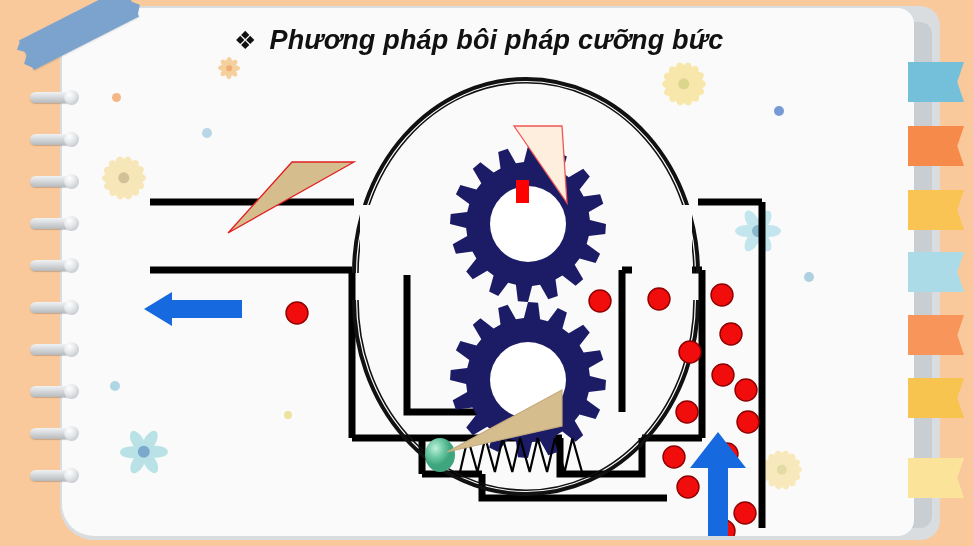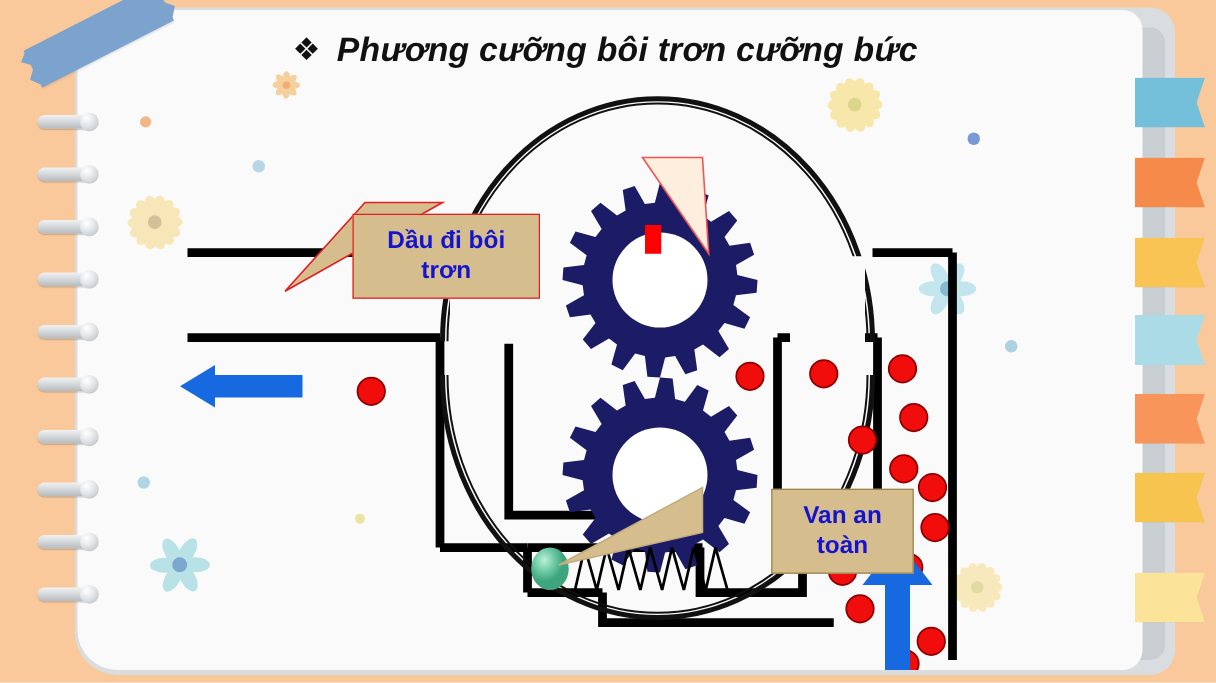--- a/index.html
+++ b/index.html
@@ -259,27 +259,25 @@
           <path d="M 180 292 L 110 292 L 110 284 L 82 301 L 110 318 L 110 310 L 180 310 Z" fill="#1769e0"></path>
           <path d="M 646 528 L 646 460 L 628 460 L 656 424 L 684 460 L 666 460 L 666 528 Z" fill="#1769e0"></path>
           <path d="M 166 225 L 292 154 L 230 154 Z" fill="#d6bd8e" stroke="#e02020" stroke-width="1.3"></path>
           <path d="M 505 195 L 452 118 L 500 118 Z" fill="#fdeedd" stroke="#f05555" stroke-width="1.3"></path>
           <path d="M 385 444 L 500 382 L 500 418 Z" fill="#d6bd8e" stroke="#c3ab7d" stroke-width="1.2"></path>
         </g>
     </svg>
 
     <div class="title-row">
       <span class="title-bullet">❖</span>
-      <span class="title-text">Phương cưỡng bôi trơn cưỡng bức</span>
+      <span class="title-text">Phương pháp bôi pháp cưỡng bức</span>
     </div>
 
-    <div class="callout callout-oil">Dầu đi bôi trơn</div>
-
-
-    <div class="callout callout-valve">Van an toàn</div>
+
+
 
   </div>
 
   <div id="rings">
       <div class="ring" style="left: 30px; top: 92px;"></div>
       <div class="ring" style="left: 30px; top: 134px;"></div>
       <div class="ring" style="left: 30px; top: 176px;"></div>
       <div class="ring" style="left: 30px; top: 218px;"></div>
       <div class="ring" style="left: 30px; top: 260px;"></div>
       <div class="ring" style="left: 30px; top: 302px;"></div>

